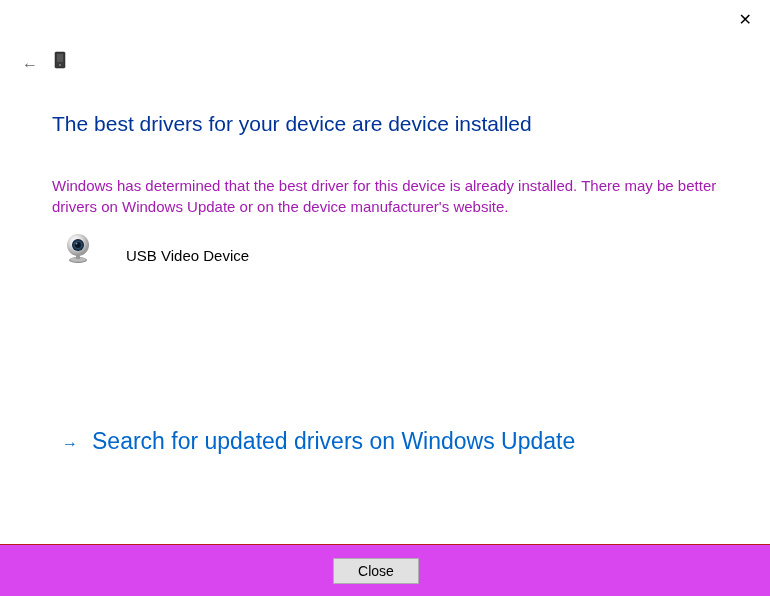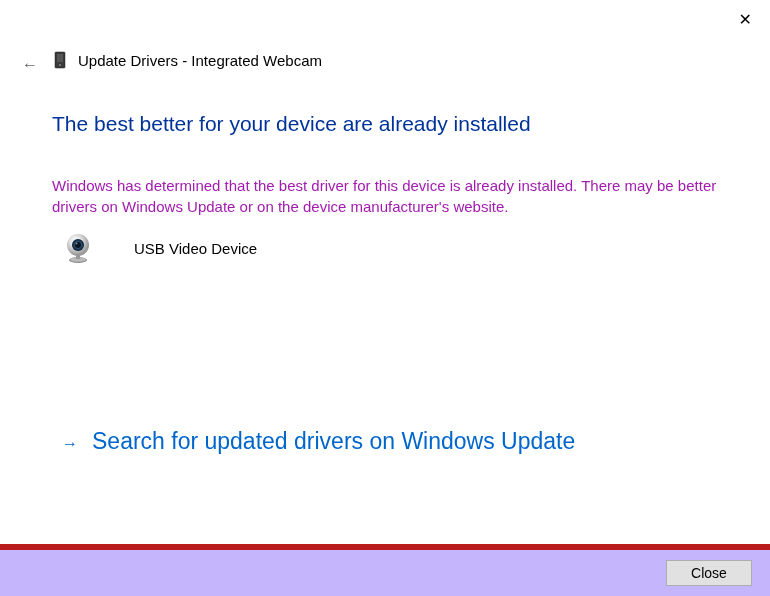--- a/index.html
+++ b/index.html
@@ -68,22 +68,22 @@
       right: 52px;
       font-size: 15px;
       color: #a21caf;
       line-height: 1.4;
     }
     .device-row {
       position: absolute;
       top: 232px;
       left: 62px;
       display: flex;
-      align-items: center;
-      gap: 40px;
+      align-items: flex-end;
+      gap: 32px;
     }
     .webcam-icon {
       width: 32px;
       height: 32px;
     }
     .device-name {
       font-size: 15px;
       color: #000;
     }
     .link-row {
@@ -102,25 +102,25 @@
     .update-link {
       font-size: 23px;
       color: #0066cc;
     }
     .bottom-bar {
       position: absolute;
       bottom: 0;
       left: 0;
       right: 0;
       height: 52px;
-      background: #c4b5fd;
-      border-top: 6px solid #b91c1c;
+      background: #d946ef;
+      border-top: 1px solid #b91c1c;
       display: flex;
       align-items: center;
-      justify-content: flex-end;
+      justify-content: center;
       padding-right: 18px;
     }
     .close-button {
       width: 86px;
       height: 26px;
       background: #e1e1e1;
       border: 1px solid #adadad;
       font-size: 14px;
       font-family: inherit;
       color: #000;
@@ -136,24 +136,23 @@
 <div class="back-arrow">←</div>
 
 <div class="header-row">
   <span class="device-icon">
     <svg width="12" height="20" viewBox="0 0 12 20">
       <rect x="1" y="2" width="10" height="16" rx="1" fill="#3a3a3a" stroke="#1a1a1a" stroke-width="0.5"></rect>
       <rect x="3" y="4" width="6" height="8" fill="#555"></rect>
       <circle cx="6" cy="15" r="1" fill="#888"></circle>
     </svg>
   </span>
-  <span class="header-title">Update Drivers - Integrated Webcam</span>
 </div>
 
-<div class="main-heading">The best better for your device are already installed</div>
+<div class="main-heading">The best drivers for your device are device installed</div>
 
 <div class="body-text">Windows has determined that the best driver for this device is already installed. There may be better drivers on Windows Update or on the device manufacturer's website.</div>
 
 <div class="device-row">
   <span class="webcam-icon">
     <svg width="32" height="32" viewBox="0 0 32 32">
       <defs>
         <radialGradient id="ball" cx="40%" cy="35%" r="60%">
           <stop offset="0%" stop-color="#ffffff"></stop>
           <stop offset="40%" stop-color="#e8e8e8"></stop>

